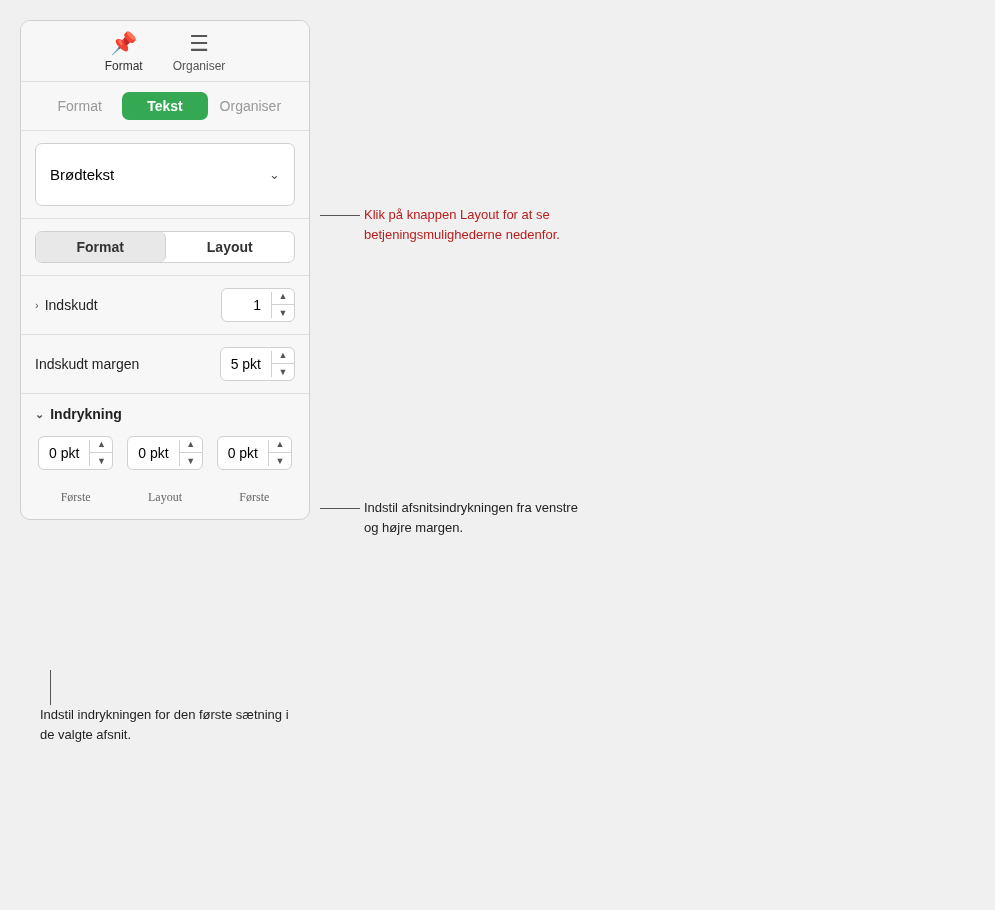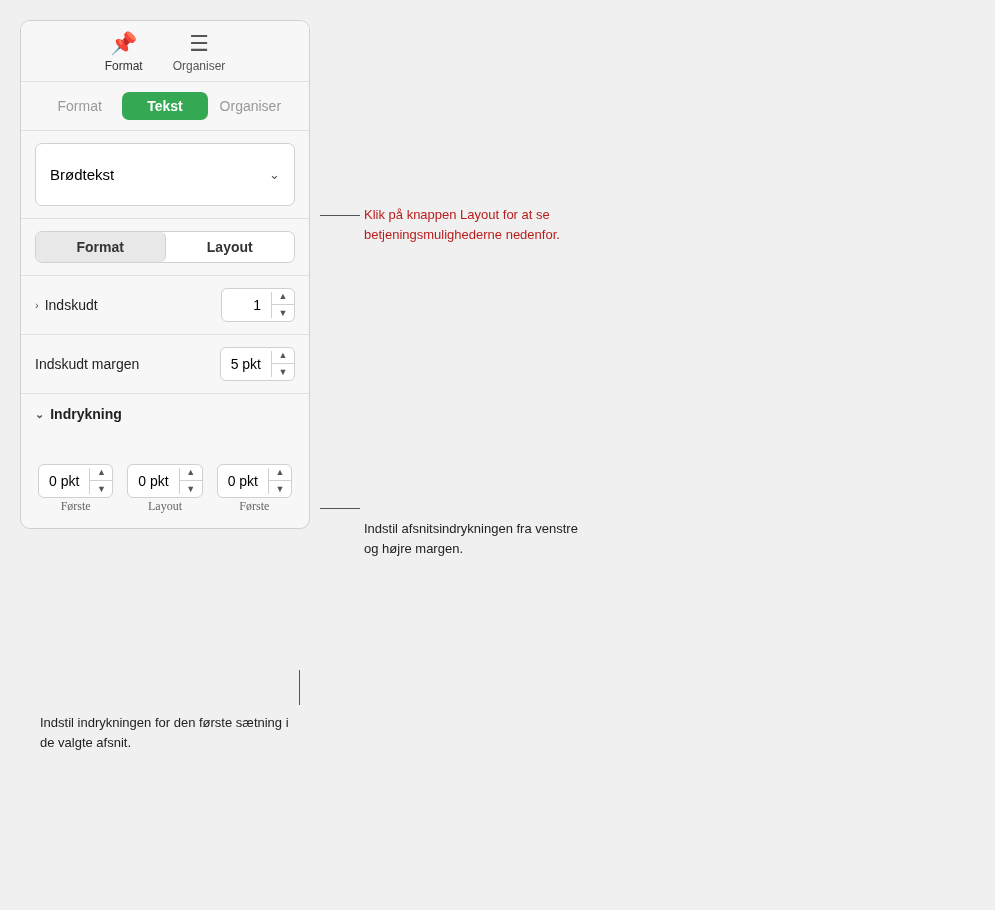--- a/index.html
+++ b/index.html
@@ -232,22 +232,21 @@
       display: flex;
       gap: 8px;
       padding: 6px 14px 14px;
     }
 
     .stepper-col {
       flex: 1;
       display: flex;
       flex-direction: column;
       align-items: center;
-      gap: 1px;
-      margin-top: 28px;
+      gap: 20px;
     }
 
     .stepper-col-label {
       font-size: 12px;
       color: #666;
       font-family: Liberation Serif, serif;
     }
   </style>
 </head>
 <body>
@@ -368,22 +367,22 @@
 
   <div style="position: relative; flex: 1; margin-left: 10px; min-height: 750px; padding-top: 20px;">
 
     <div style="position: absolute; top: 185px; left: 0; display: flex; align-items: flex-start;">
       <div style="width: 40px; height: 1px; background: #555; margin-top: 10px; flex-shrink: 0;"></div>
       <span style="font-size: 13px; color: #b91c1c; line-height: 1.5; max-width: 230px; margin-left: 4px;">Klik på knappen Layout for at se betjeningsmulighederne nedenfor.</span>
     </div>
 
     <div style="position: absolute; top: 478px; left: 0; display: flex; align-items: flex-start;">
       <div style="width: 40px; height: 1px; background: #555; margin-top: 10px; flex-shrink: 0;"></div>
-      <span style="font-size: 13px; color: #222; line-height: 1.5; max-width: 230px; margin-left: 4px; margin-top: 21px;">Indstil afsnitsindrykningen fra venstre og højre margen.</span>
-    </div>
-
-    <div style="position: absolute; top: 650px; left: -280px; display: flex; flex-direction: column; align-items: flex-end; gap: 8px;">
+      <span style="font-size: 13px; color: #222; line-height: 1.5; max-width: 230px; margin-left: 4px;">Indstil afsnitsindrykningen fra venstre og højre margen.</span>
+    </div>
+
+    <div style="position: absolute; top: 650px; left: -280px; display: flex; flex-direction: column; align-items: flex-start; gap: 0;">
       <div style="width: 1px; height: 35px; background: #555; margin-left: 10px;"></div>
       <span style="font-size: 13px; color: #222; line-height: 1.5; max-width: 260px;">Indstil indrykningen for den første sætning i de valgte afsnit.</span>
     </div>
 
   </div>
 </div>
 
 </body></html>

